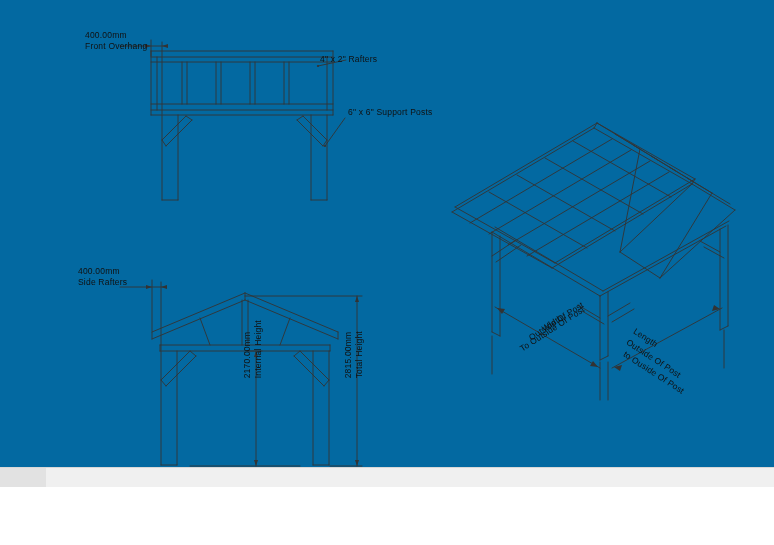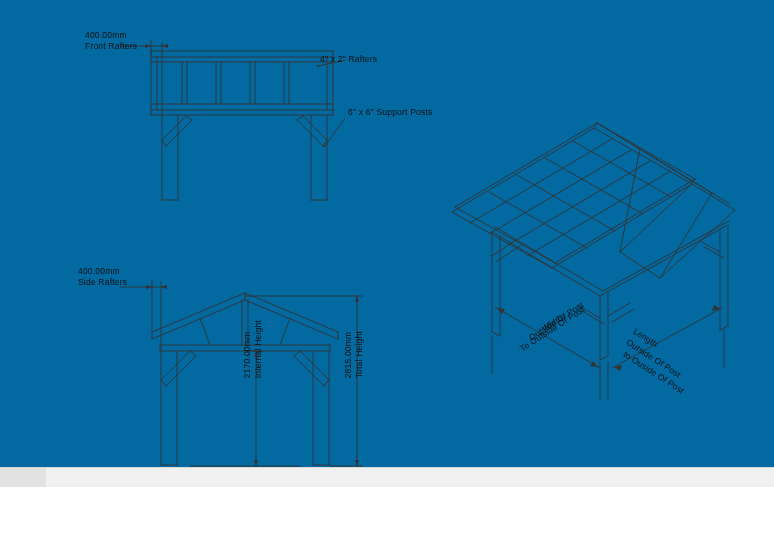--- a/index.html
+++ b/index.html
@@ -264,21 +264,21 @@
 
         <line x1="724" y1="330" x2="724" y2="368"></line>
         <line x1="608" y1="362" x2="608" y2="400"></line>
         <line x1="612" y1="368" x2="722" y2="308"></line>
         <path d="M614,367 l8,-2 l-2,6 z" fill="#333333" stroke="none"></path>
         <path d="M720,309 l-8,2 l2,-6 z" fill="#333333" stroke="none"></path>
       </g>
     </g>
   </svg>
 
-  <div class="label two-line" style="left:85px; top:30px;"><span>400.00mm</span><br><span>Front Rafters</span></div>
+  <div class="label two-line" style="left:85px; top:30px;"><span>400.00mm</span><br><span>Front Overhang</span></div>
 
   <div class="label" style="left:320px; top:54px;">4" x 2" Rafters</div>
 
   <div class="label" style="left:348px; top:107px;">6" x 6" Support Posts</div>
 
   <div class="label two-line" style="left:78px; top:266px;"><span>400.00mm</span><br><span>Side Rafters</span></div>
 
   <div class="label rot-vert" style="left:252px; top:368px;"><span>2170.00mm</span></div>
   <div class="label rot-vert" style="left:263px; top:368px;"><span>Internal Height</span></div>
 

